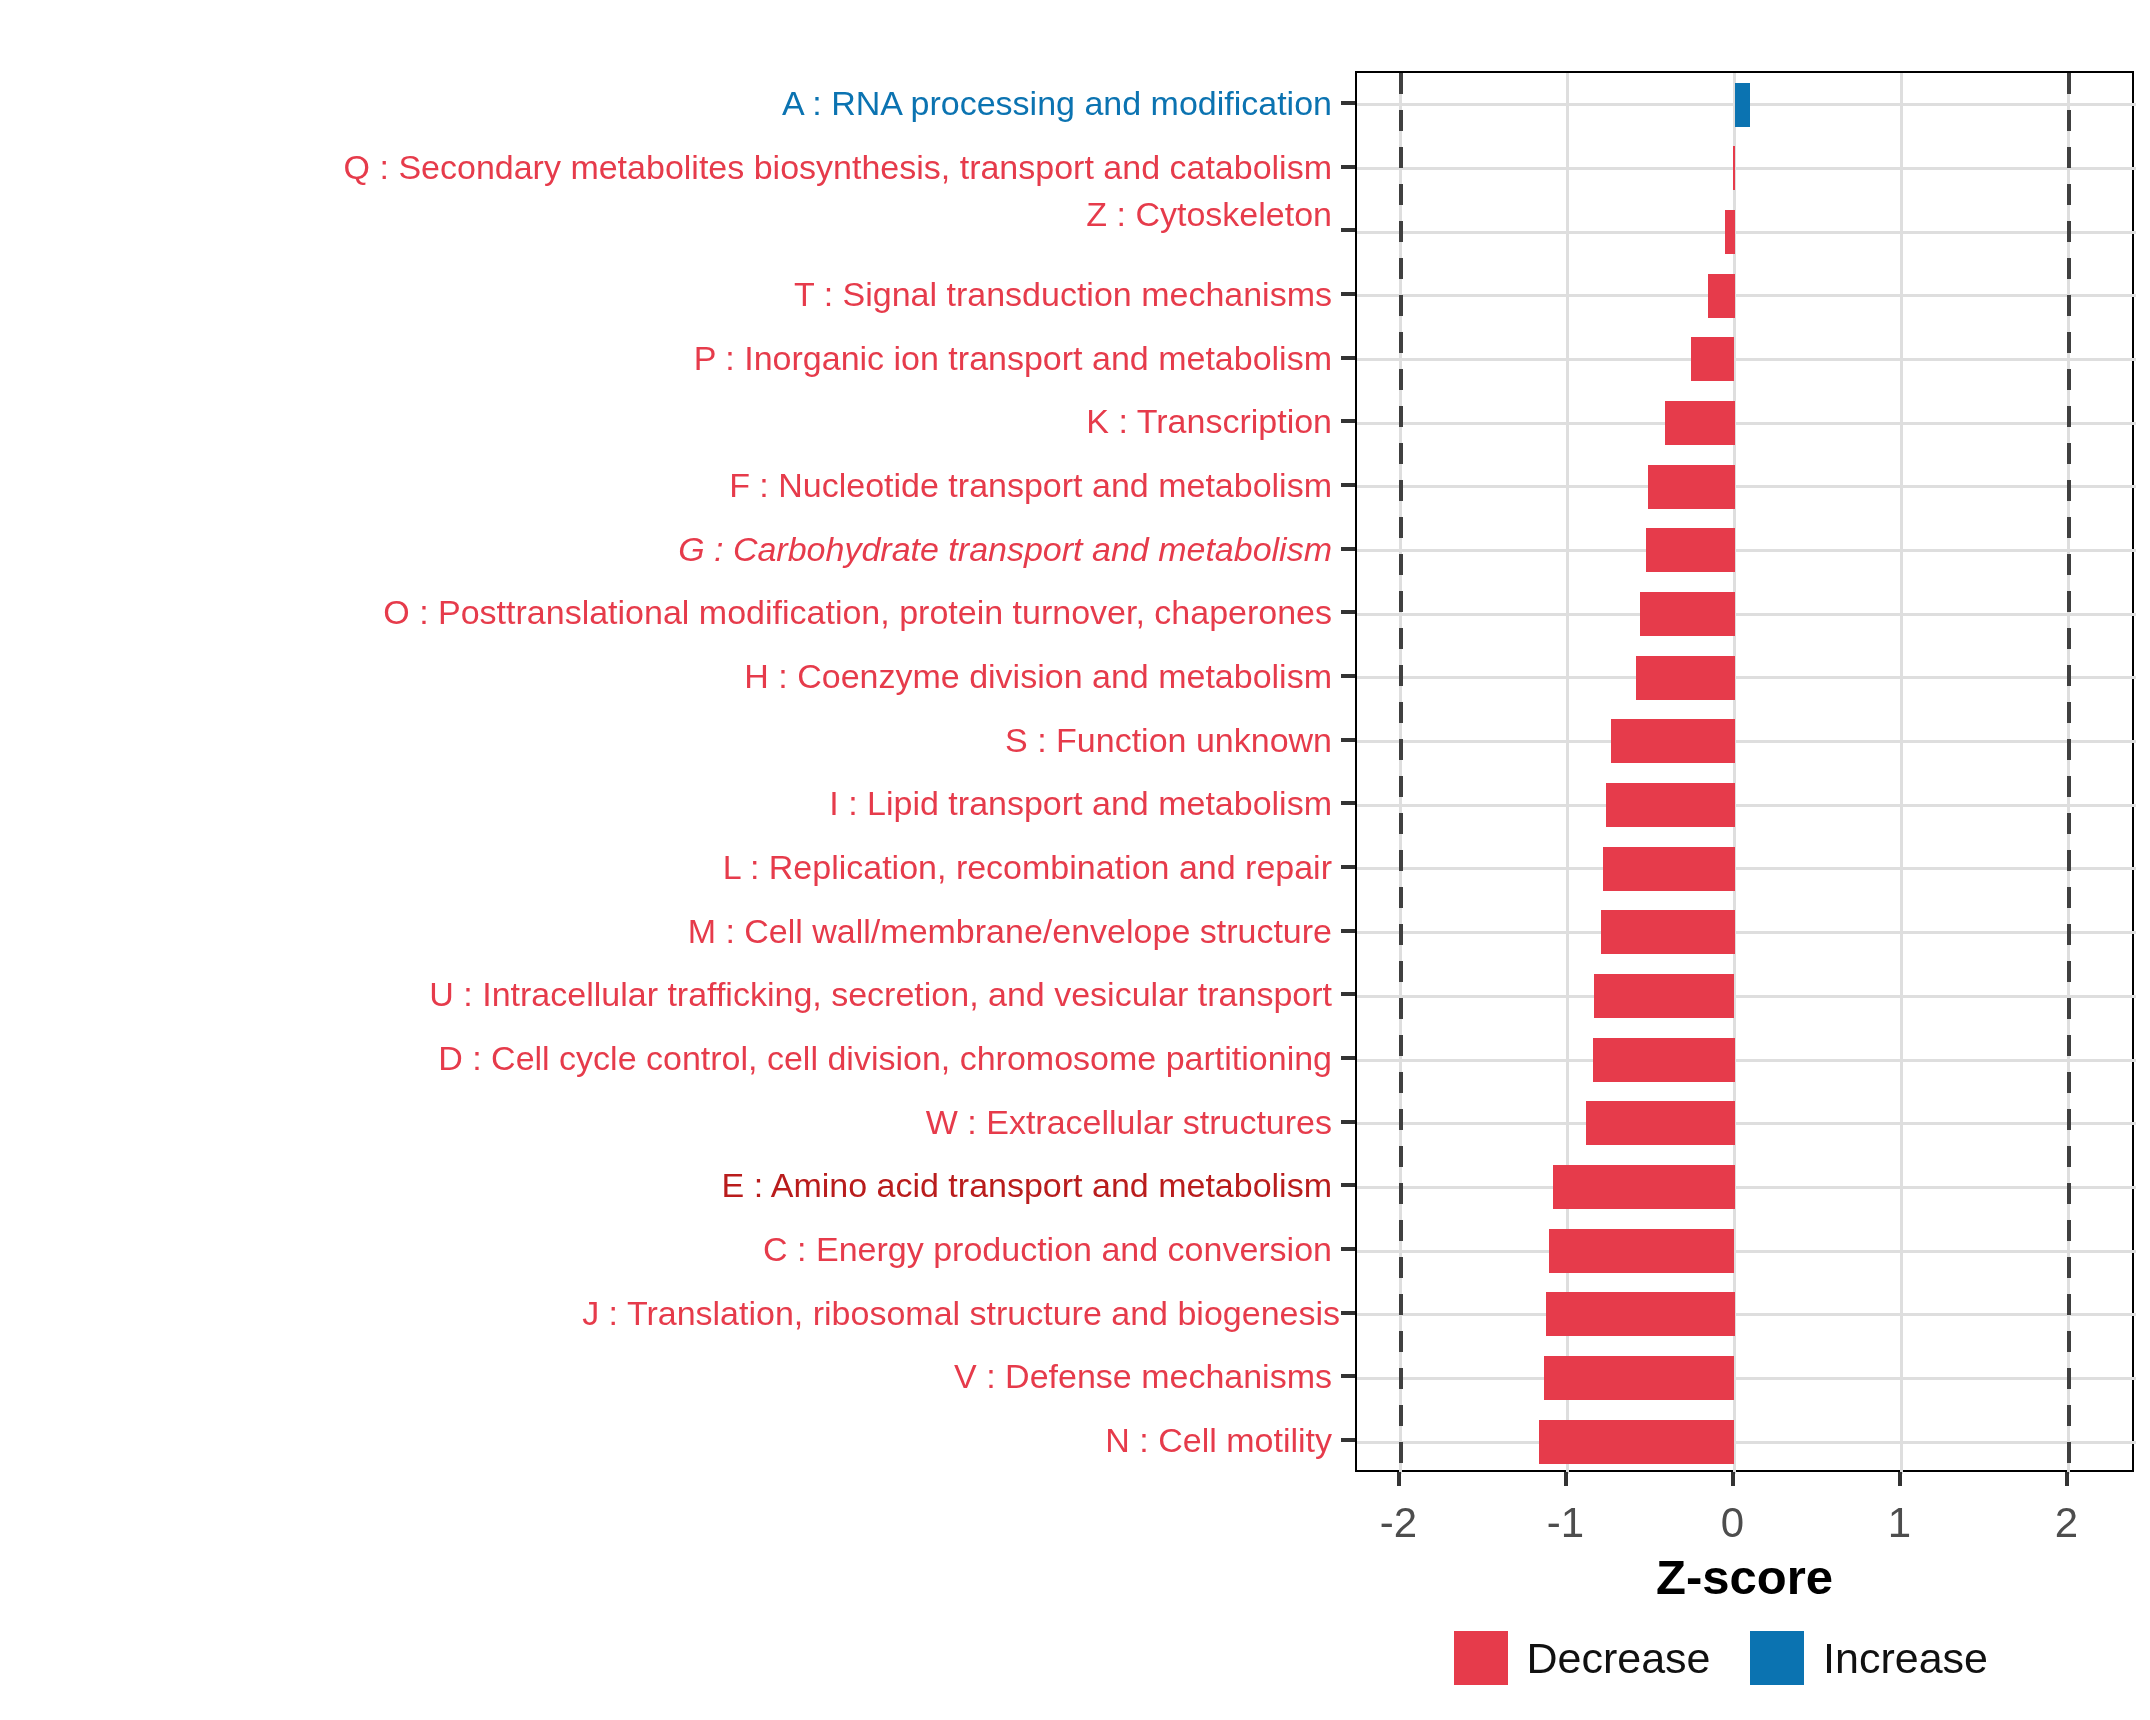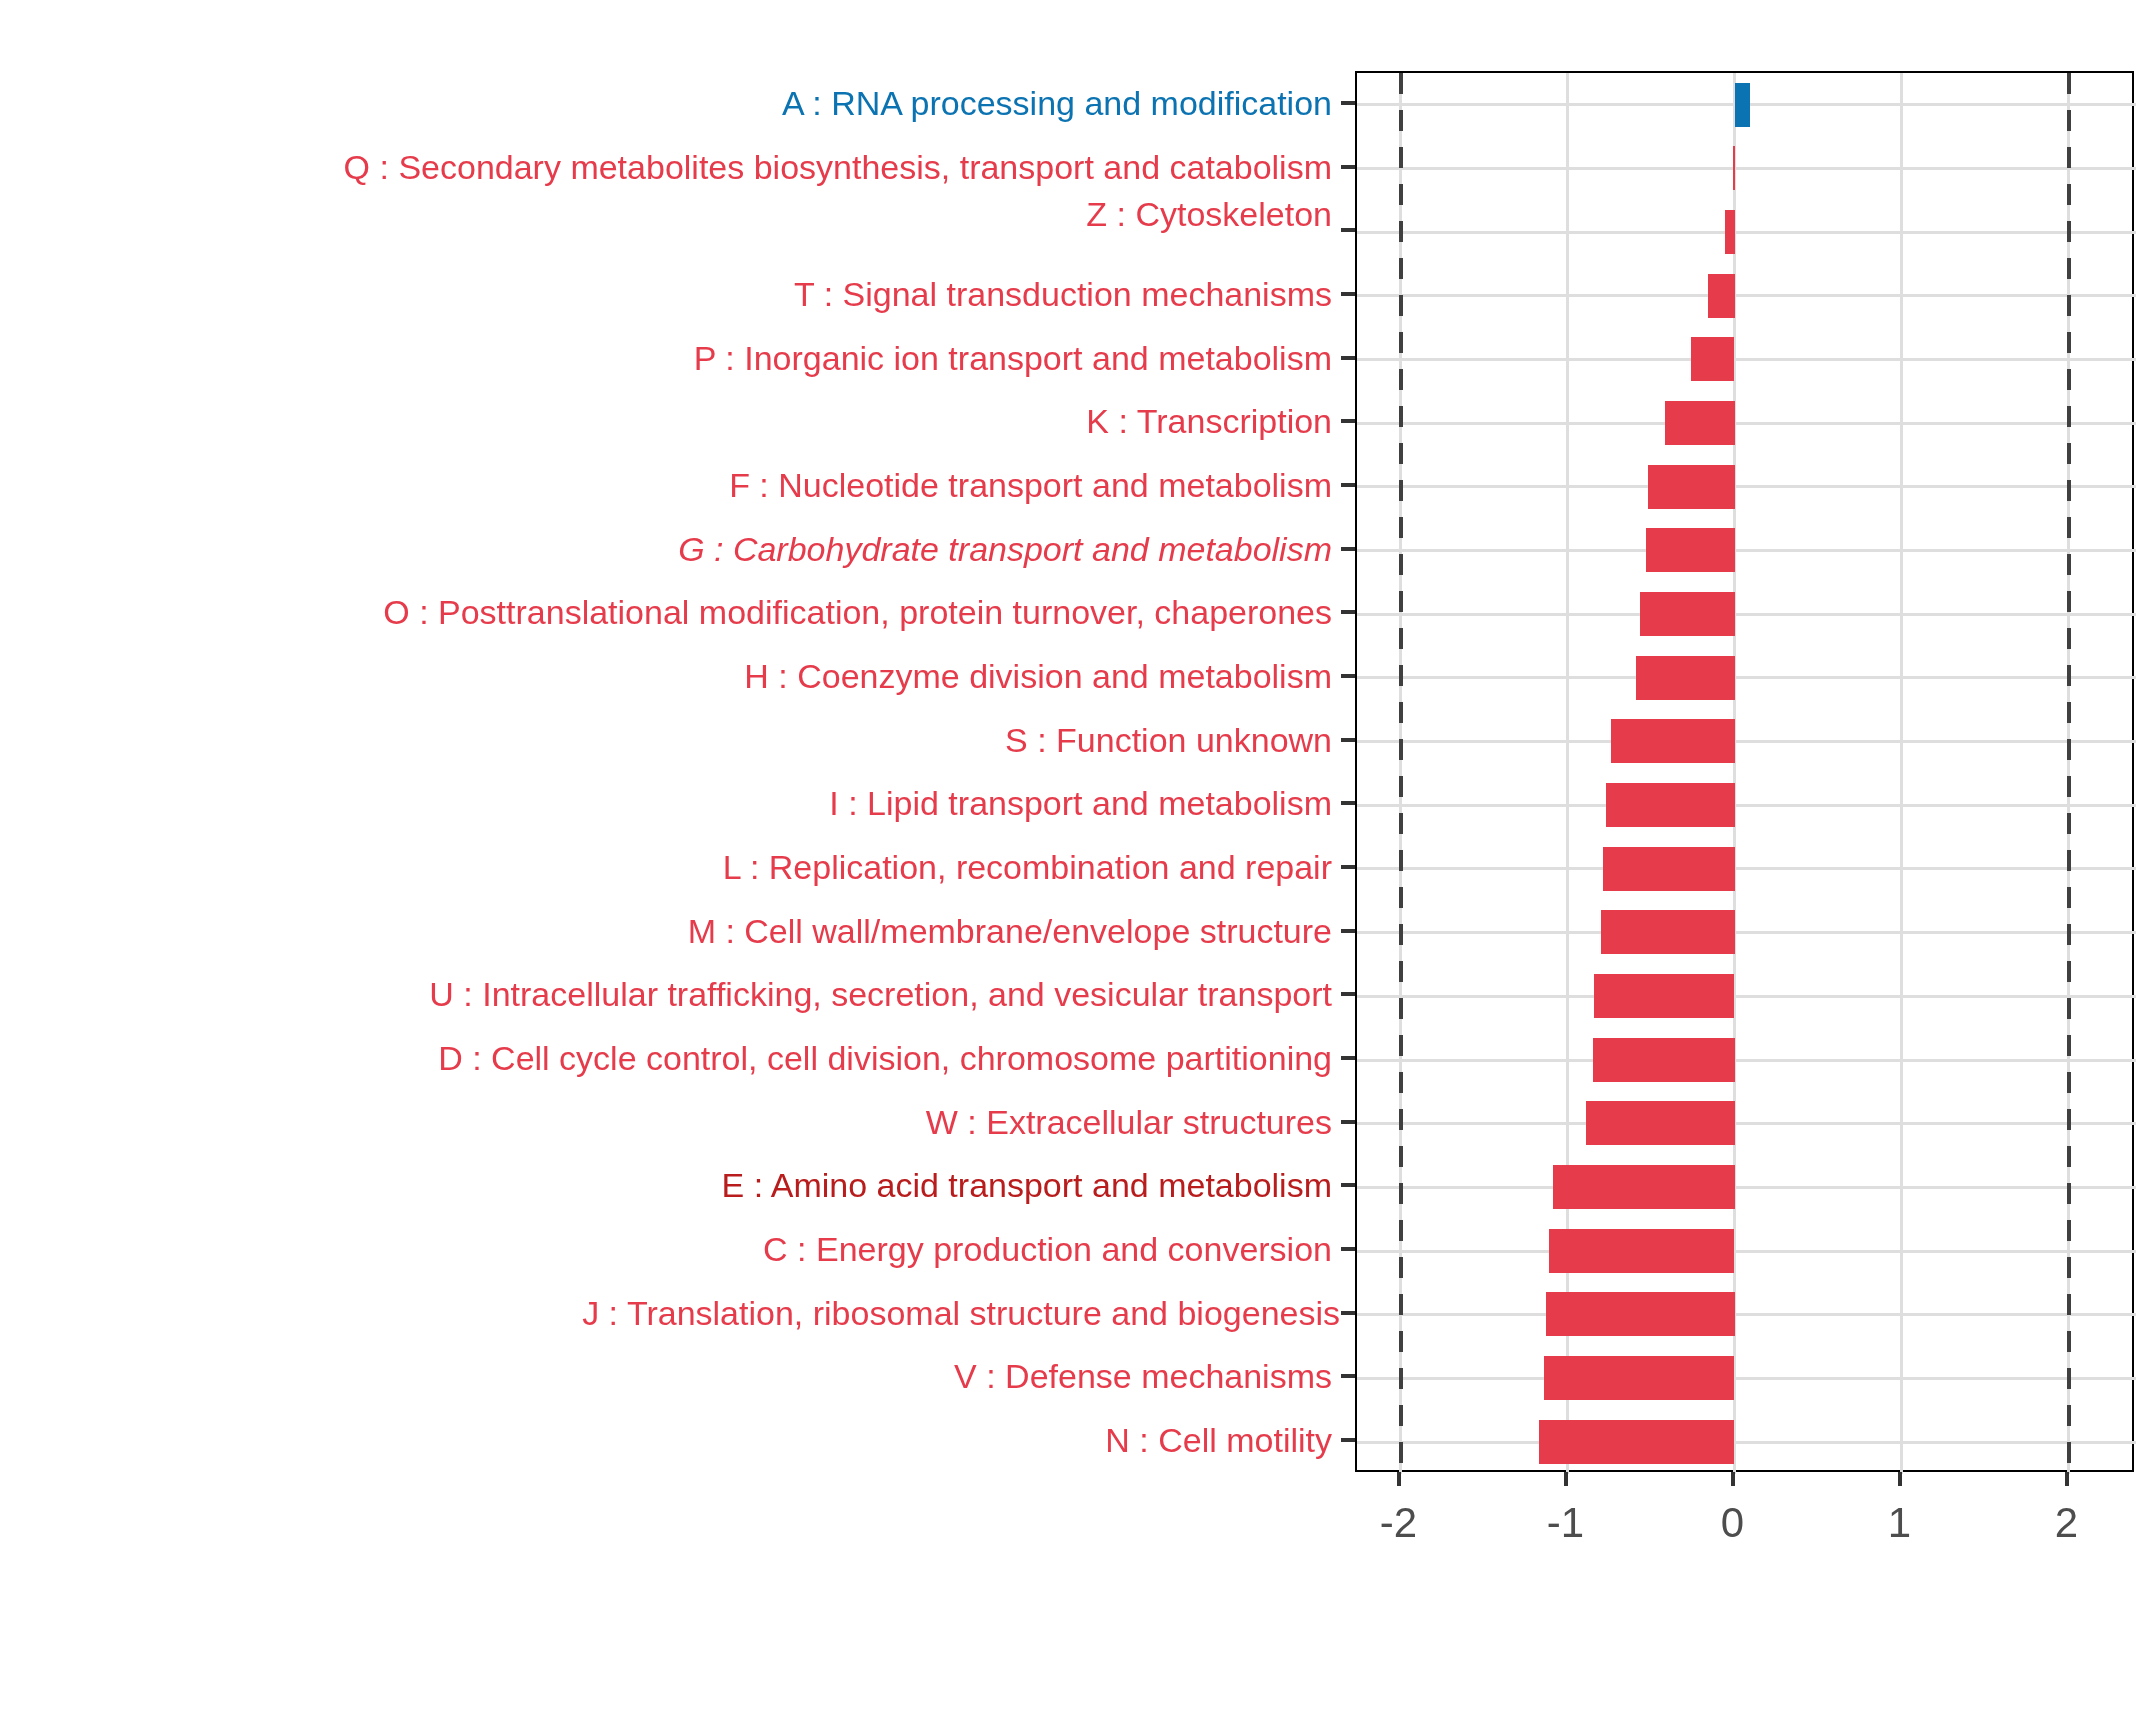--- a/index.html
+++ b/index.html
@@ -132,14 +132,25 @@
       <div class="x-tick-label" style="left: 1327px; top: 1499px; color: rgb(77, 77, 77);">-2</div>
       <div class="x-tick" style="left: 1564px; top: 1472px; height: 14.3px; background: rgb(51, 51, 51);"></div>
       <div class="x-tick-label" style="left: 1494px; top: 1499px; color: rgb(77, 77, 77);">-1</div>
       <div class="x-tick" style="left: 1731px; top: 1472px; height: 14.3px; background: rgb(51, 51, 51);"></div>
       <div class="x-tick-label" style="left: 1661px; top: 1499px; color: rgb(77, 77, 77);">0</div>
       <div class="x-tick" style="left: 1898px; top: 1472px; height: 14.3px; background: rgb(51, 51, 51);"></div>
       <div class="x-tick-label" style="left: 1828px; top: 1499px; color: rgb(77, 77, 77);">1</div>
       <div class="x-tick" style="left: 2065px; top: 1472px; height: 14.3px; background: rgb(51, 51, 51);"></div>
       <div class="x-tick-label" style="left: 1995px; top: 1499px; color: rgb(77, 77, 77);">2</div>
     </div>
+  <div class="axis-title" id="xtitle" style="left: 1355px; width: 779px; top: 1549px; color: rgb(0, 0, 0);">Z-score</div>
+  <div class="legend" id="legend" style="right: 163px; top: 1631px;">
+      <div class="legend-item">
+        <div class="legend-swatch" style="background: rgb(230, 59, 75);"></div>
+        <div class="legend-label">Decrease</div>
+      </div>
+      <div class="legend-item">
+        <div class="legend-swatch" style="background: rgb(11, 115, 177);"></div>
+        <div class="legend-label">Increase</div>
+      </div>
+    </div>
 </div>
 
 
 </body></html>

